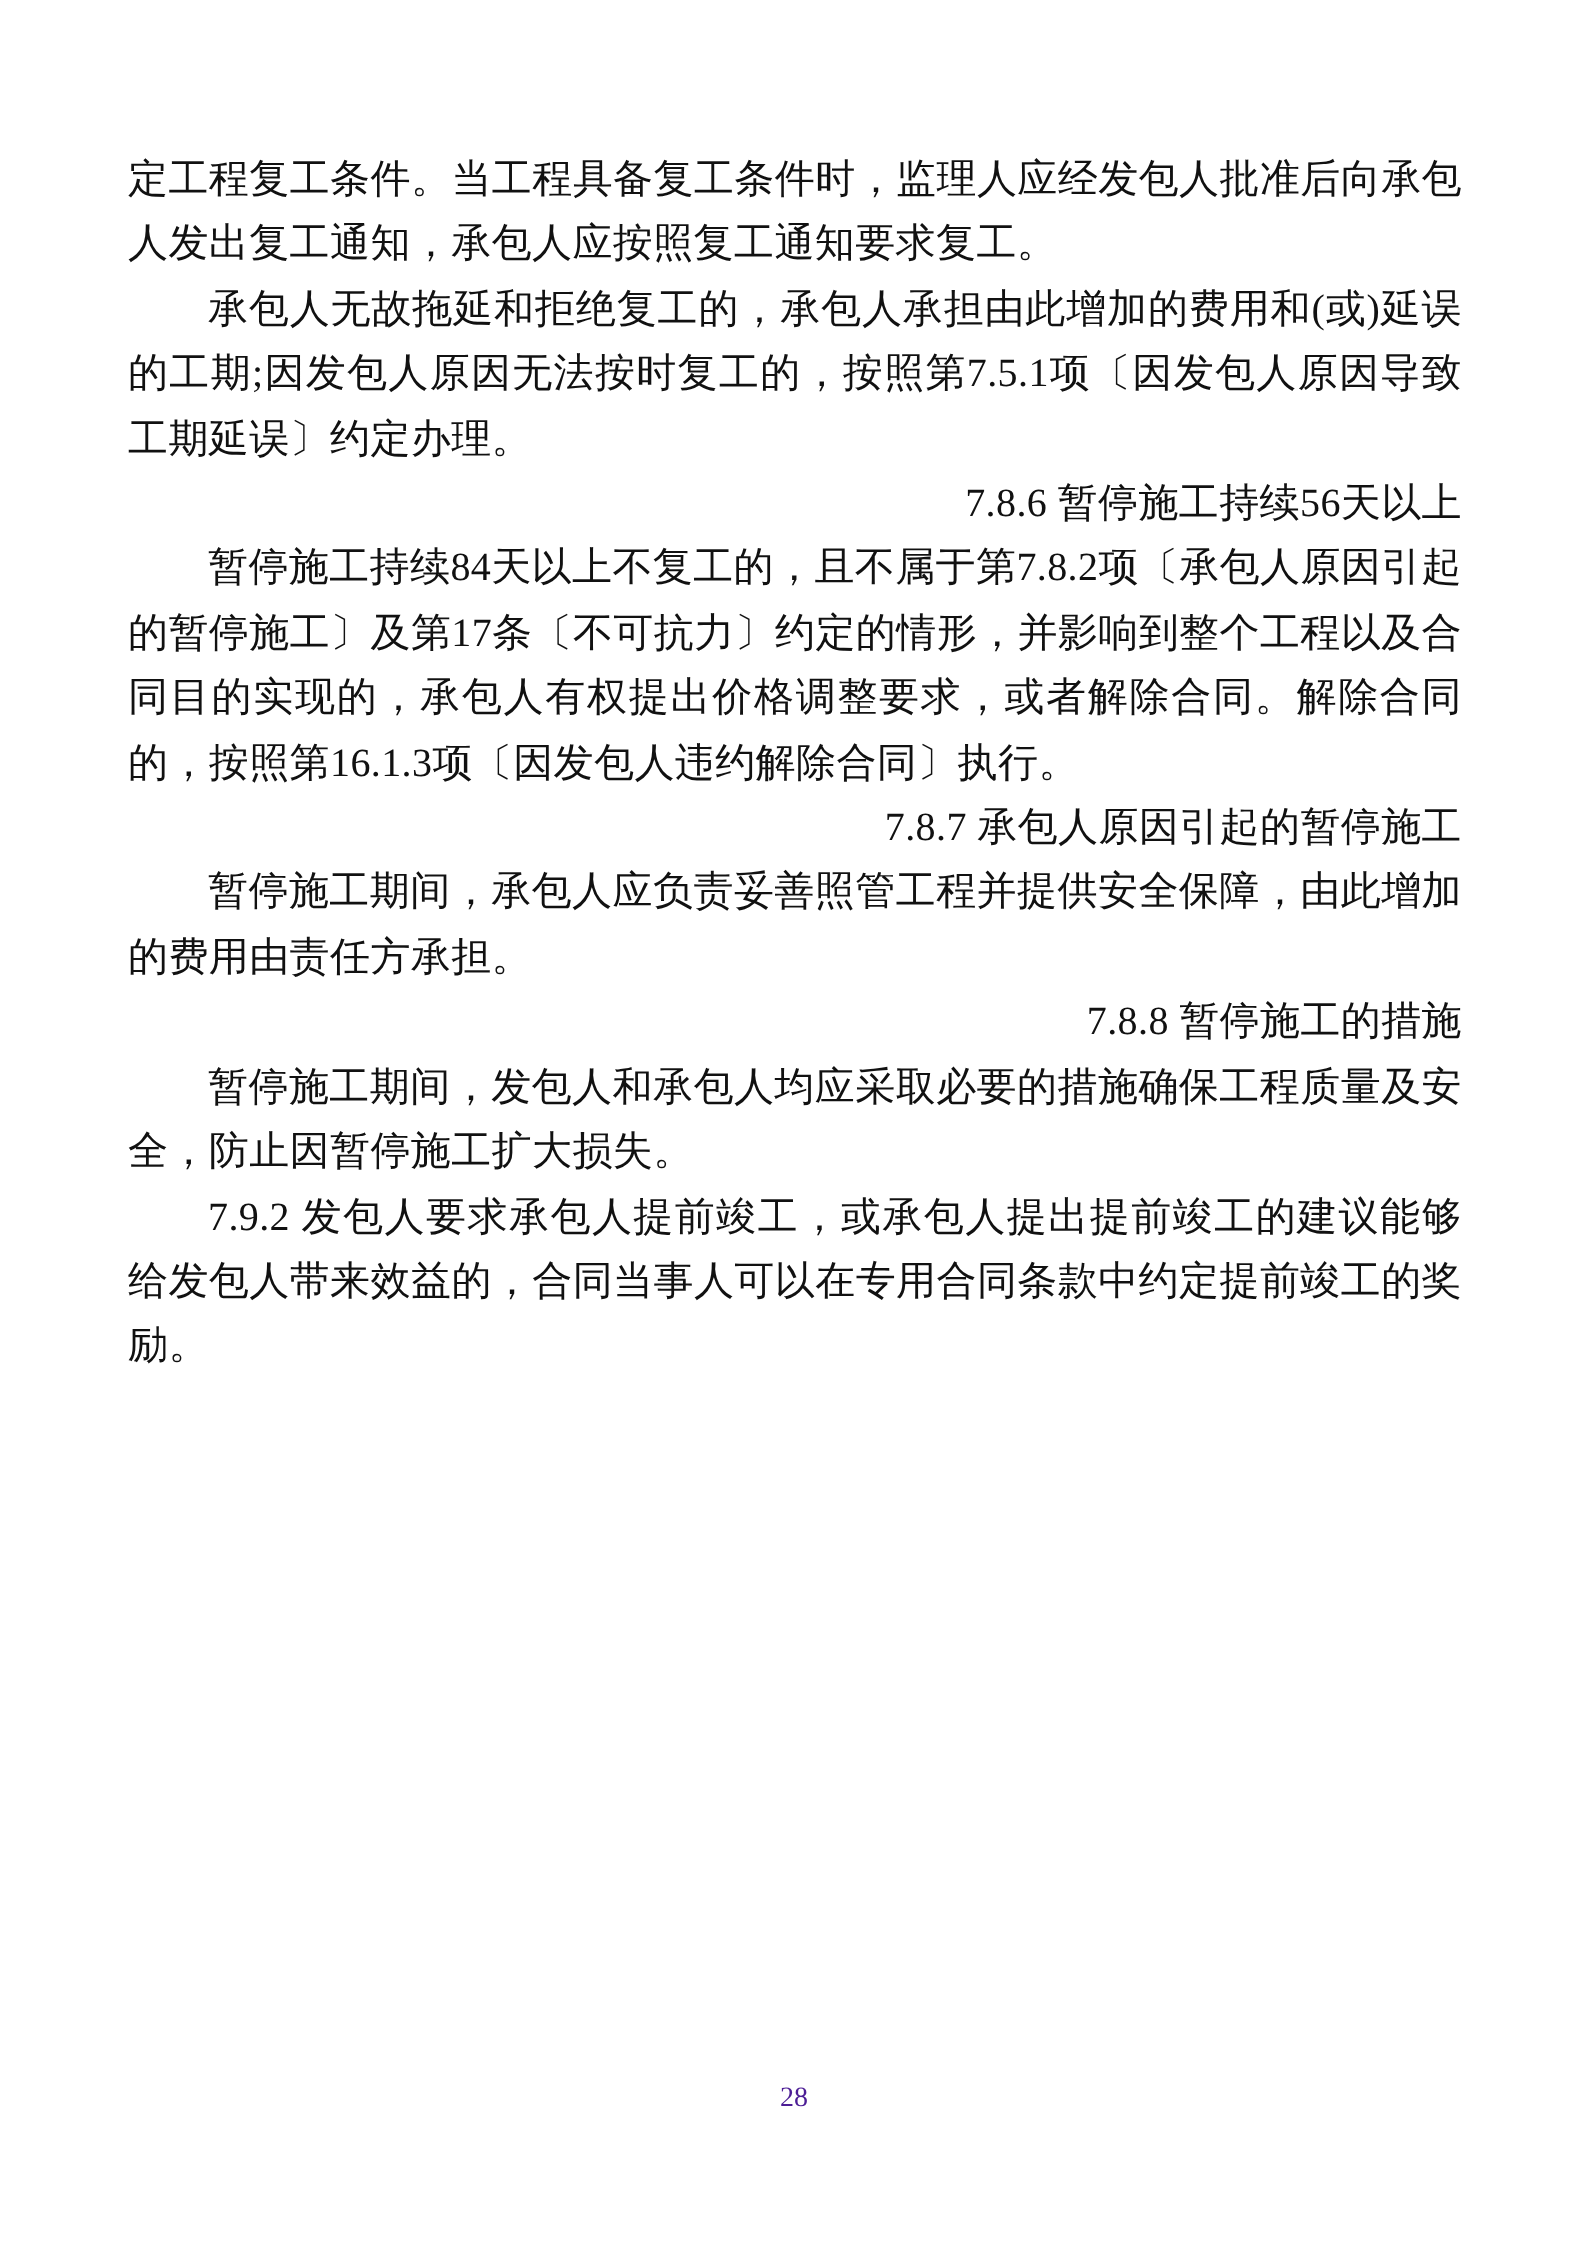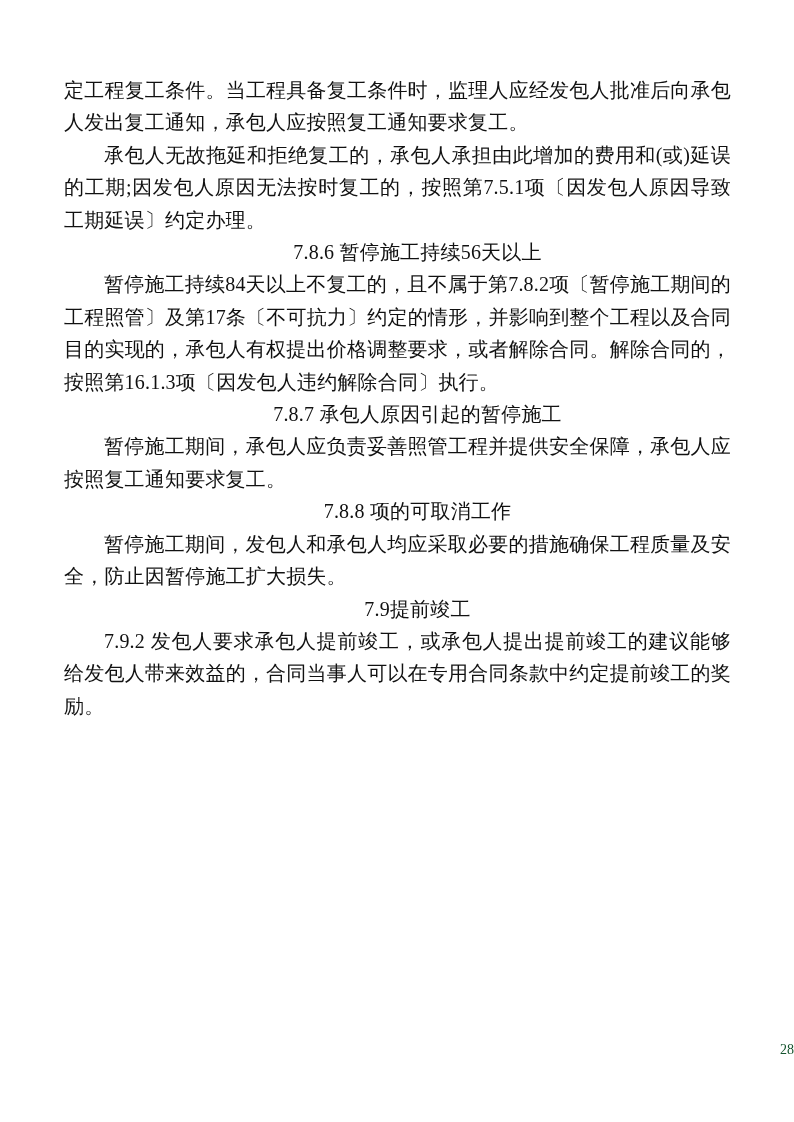--- a/index.html
+++ b/index.html
@@ -29,43 +29,42 @@
     text-align: justify;
     letter-spacing: 0.2px;
   }
   .block {
     text-indent: 2em;
   }
   .block.continuation {
     text-indent: 0;
   }
   .block.heading {
-    text-align: center;
+    text-align: right;
   }
   .page-number {
     position: absolute;
     left: 0;
     top: 1041px;
     width: 794px;
-    text-align: right;
+    text-align: center;
     font-size: 14px;
     line-height: 18px;
-    color: #14532d;
+    color: #4c1d95;
   }
 </style>
 </head>
 <body>
 
 <div class="page">
   <div class="text-body">
       <p class="block continuation">定工程复工条件。当工程具备复工条件时，监理人应经发包人批准后向承包人发出复工通知，承包人应按照复工通知要求复工。</p>
       <p class="block paragraph">承包人无故拖延和拒绝复工的，承包人承担由此增加的费用和(或)延误的工期;因发包人原因无法按时复工的，按照第7.5.1项〔因发包人原因导致工期延误〕约定办理。</p>
       <p class="block heading">7.8.6 暂停施工持续56天以上</p>
-      <p class="block paragraph">暂停施工持续84天以上不复工的，且不属于第7.8.2项〔暂停施工期间的工程照管〕及第17条〔不可抗力〕约定的情形，并影响到整个工程以及合同目的实现的，承包人有权提出价格调整要求，或者解除合同。解除合同的，按照第16.1.3项〔因发包人违约解除合同〕执行。</p>
+      <p class="block paragraph">暂停施工持续84天以上不复工的，且不属于第7.8.2项〔承包人原因引起的暂停施工〕及第17条〔不可抗力〕约定的情形，并影响到整个工程以及合同目的实现的，承包人有权提出价格调整要求，或者解除合同。解除合同的，按照第16.1.3项〔因发包人违约解除合同〕执行。</p>
       <p class="block heading">7.8.7 承包人原因引起的暂停施工</p>
-      <p class="block paragraph">暂停施工期间，承包人应负责妥善照管工程并提供安全保障，承包人应按照复工通知要求复工。</p>
-      <p class="block heading">7.8.8 项的可取消工作</p>
+      <p class="block paragraph">暂停施工期间，承包人应负责妥善照管工程并提供安全保障，由此增加的费用由责任方承担。</p>
+      <p class="block heading">7.8.8 暂停施工的措施</p>
       <p class="block paragraph">暂停施工期间，发包人和承包人均应采取必要的措施确保工程质量及安全，防止因暂停施工扩大损失。</p>
-      <p class="block heading">7.9提前竣工</p>
       <p class="block paragraph">7.9.2 发包人要求承包人提前竣工，或承包人提出提前竣工的建议能够给发包人带来效益的，合同当事人可以在专用合同条款中约定提前竣工的奖励。</p>
     </div>
   <div class="page-number">28</div>
 </div>
 
 </body></html>

